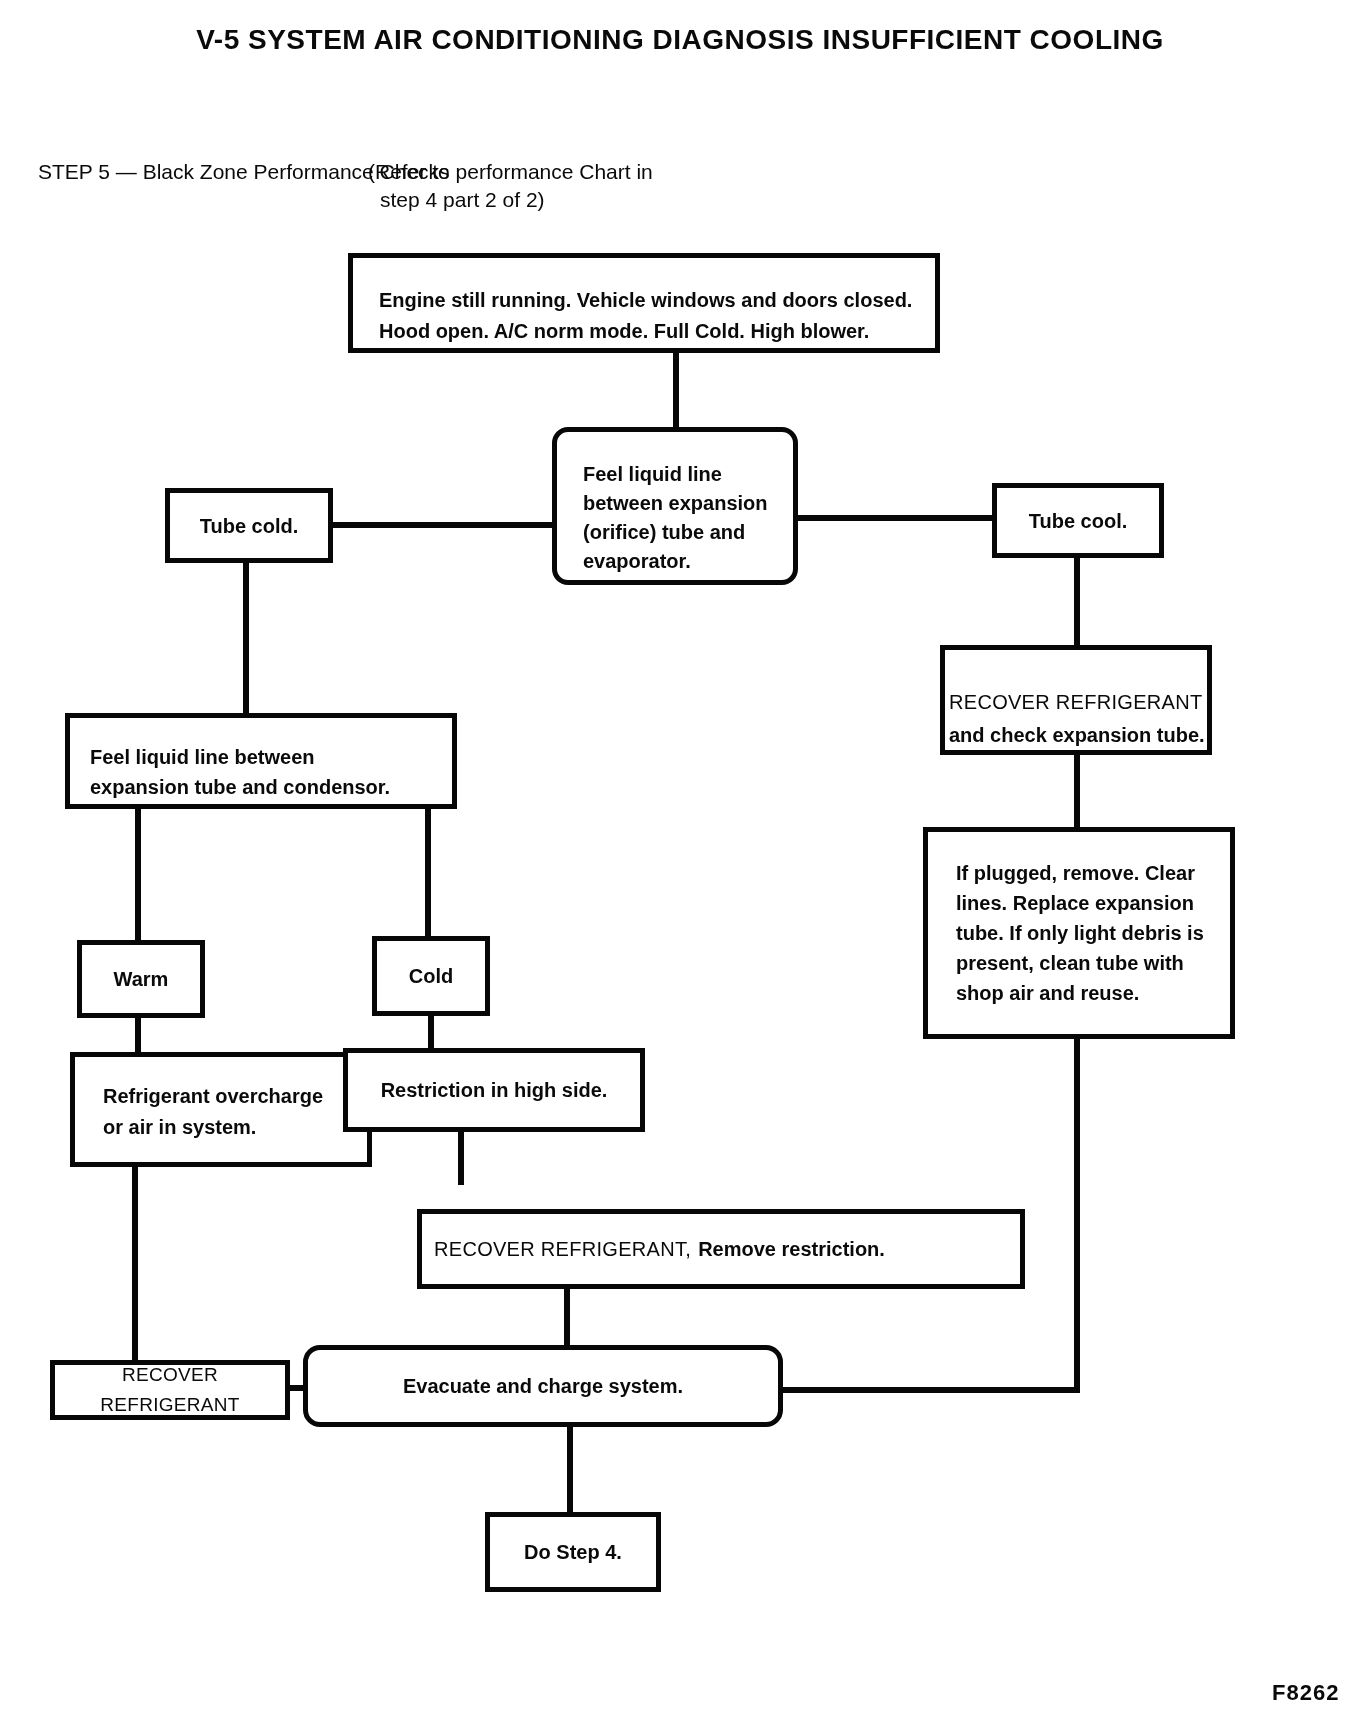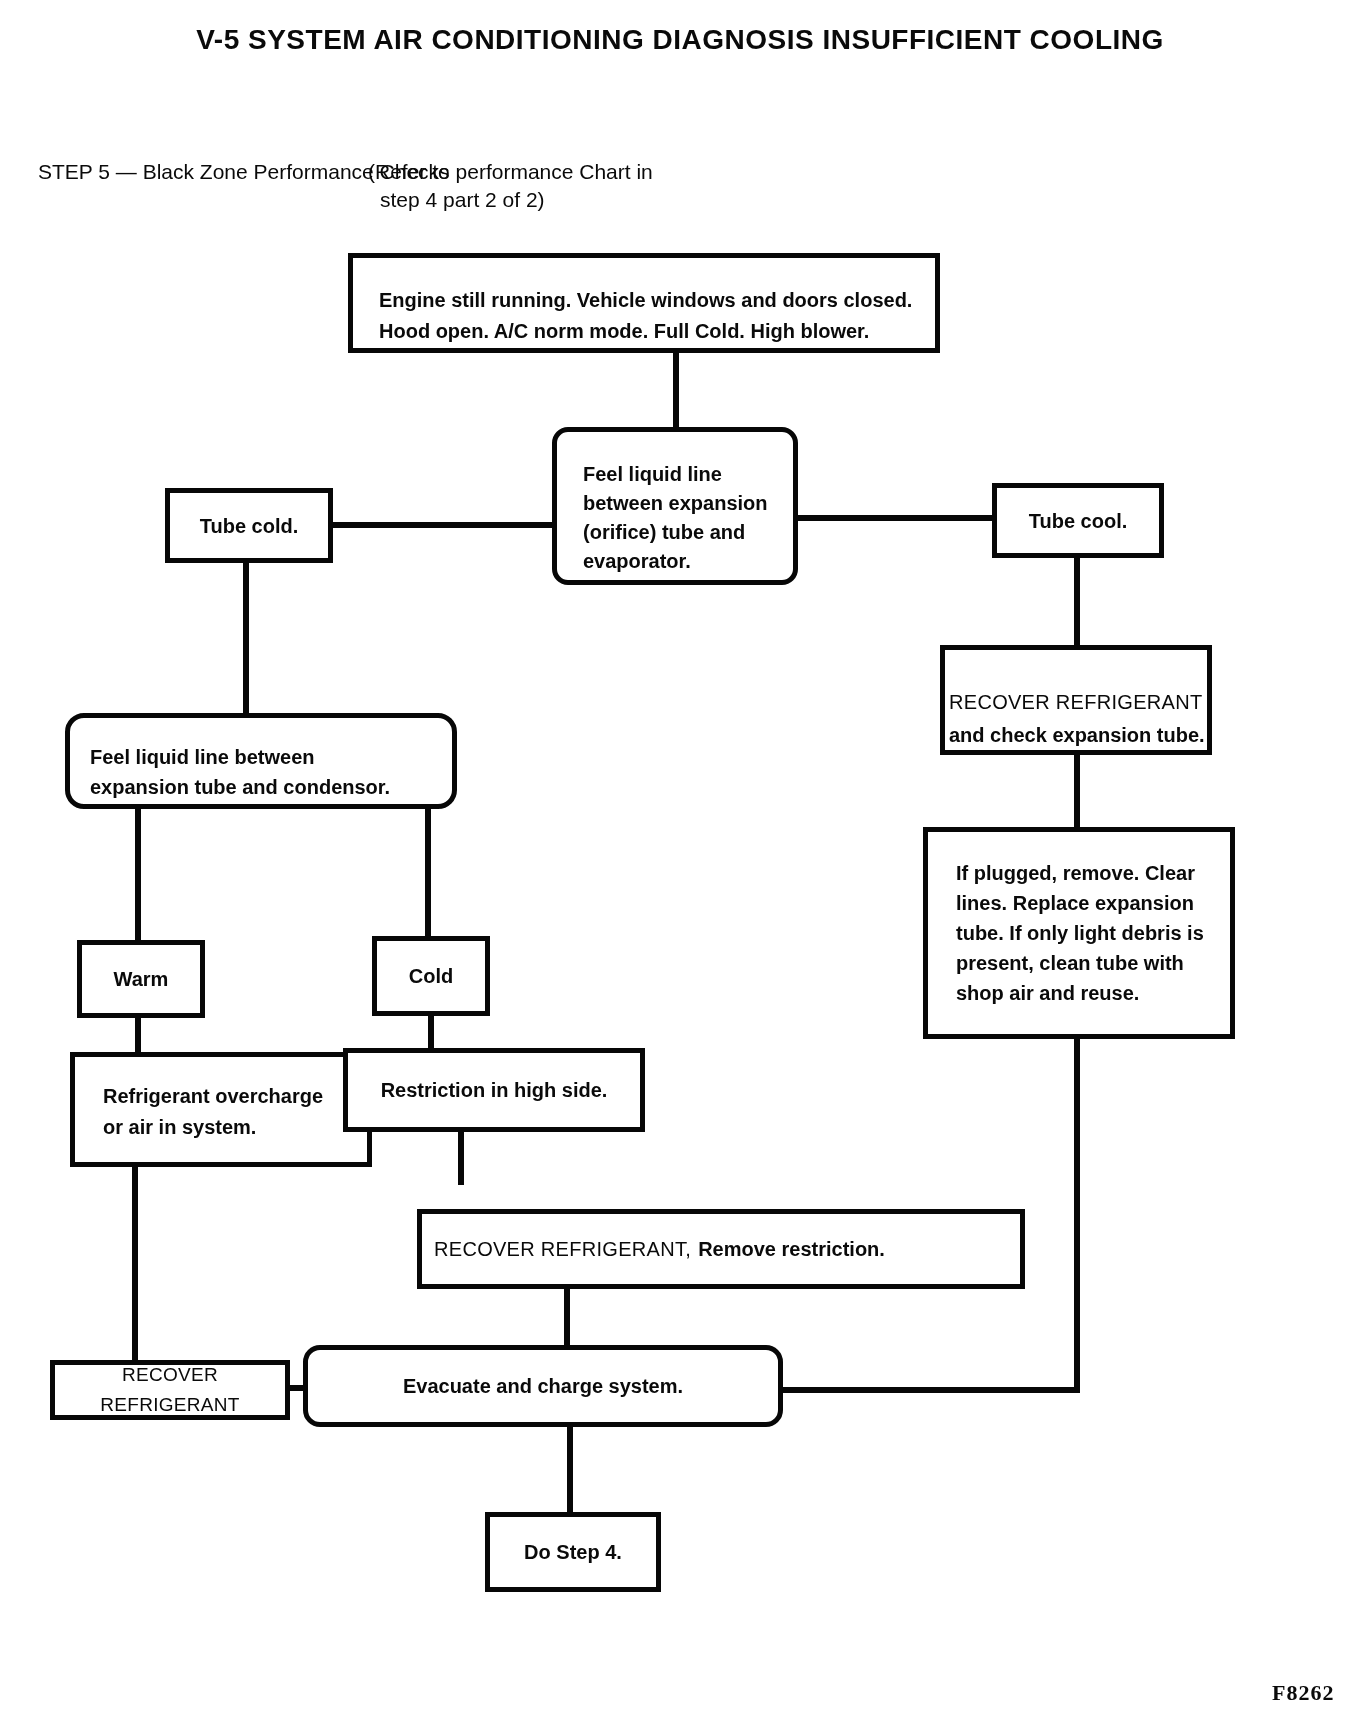--- a/index.html
+++ b/index.html
@@ -31,21 +31,21 @@
   .box{
     position:absolute;box-sizing:border-box;
     border:5px solid #070707;background:#ffffff;
     font-size:20px;font-weight:bold;line-height:30px;
   }
   .box.center{display:flex;align-items:center;justify-content:center;text-align:center;}
   .caps{font-weight:400;letter-spacing:0.3px;}
   .line{position:absolute;background:#070707;}
   .fig-code{
     position:absolute;left:1272px;top:1680px;
-    font-size:22px;font-weight:bold;letter-spacing:1px;font-family:Liberation Serif, serif;
+    font-size:22px;font-weight:bold;letter-spacing:1px;
   }
   .pad-engine{padding:27px 10px 0 26px;line-height:31px;}
   .pad-evap{padding:28px 8px 0 26px;line-height:29px;border-radius:16px;}
   .pad-cond{padding:24px 8px 0 20px;}
   .pad-check{padding:36px 2px 0 4px;line-height:33px;}
   .pad-plug{padding:26px 6px 0 28px;}
   .pad-over{padding:24px 8px 0 28px;line-height:31px;}
 </style>
 </head>
 <body>
@@ -95,21 +95,21 @@
 
   <div class="box center" style="left:992px;top:483px;width:172px;height:75px;">
     <span>Tube cool.</span>
   </div>
 
   <div class="box pad-check" style="left:940px;top:645px;width:272px;height:110px;">
     <div class="caps">RECOVER REFRIGERANT</div>
     <div>and check expansion tube.</div>
   </div>
 
-  <div class="box pad-cond" style="left:65px;top:713px;width:392px;height:96px;border-radius:19px;">
+  <div class="box pad-cond" style="left:65px;top:713px;width:392px;height:96px;">
     <div>Feel liquid line between</div>
     <div>expansion tube and condensor.</div>
   </div>
 
   <div class="box pad-plug" style="left:923px;top:827px;width:312px;height:212px;">
     <div>If plugged, remove. Clear</div>
     <div>lines. Replace expansion</div>
     <div>tube. If only light debris is</div>
     <div>present, clean tube with</div>
     <div>shop air and reuse.</div>

